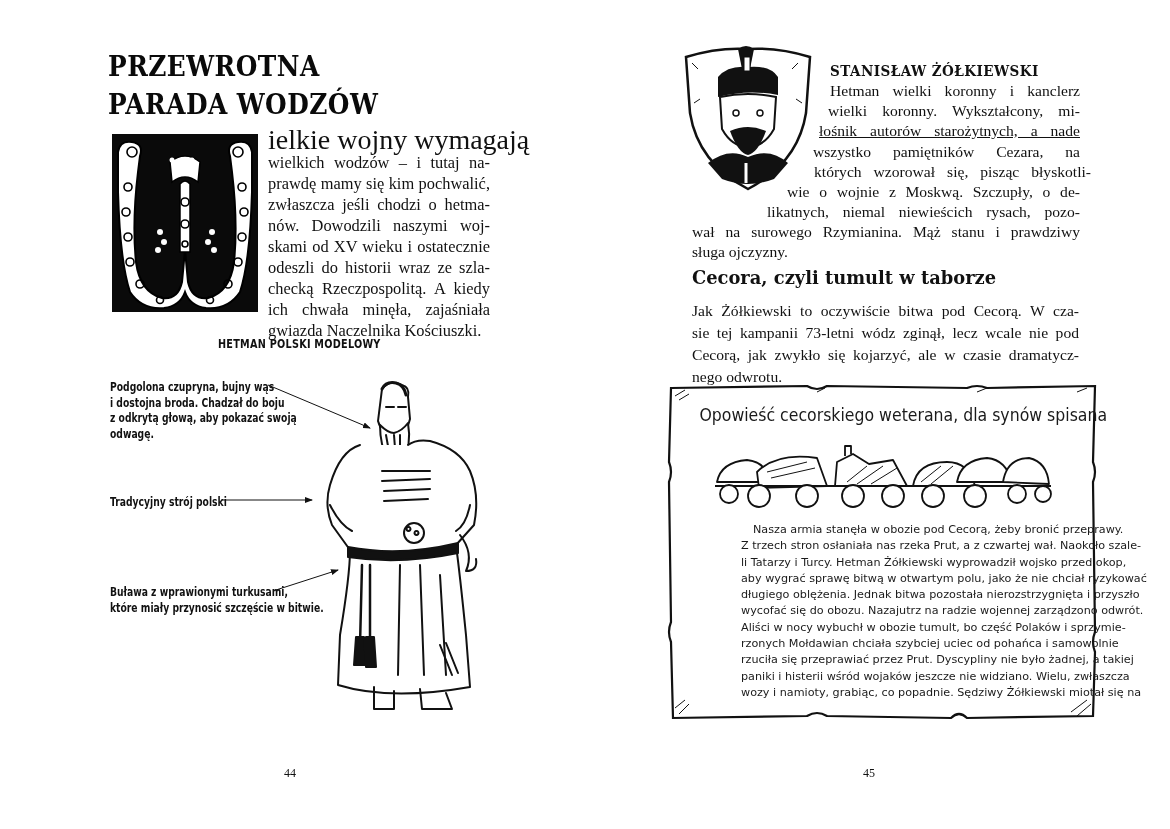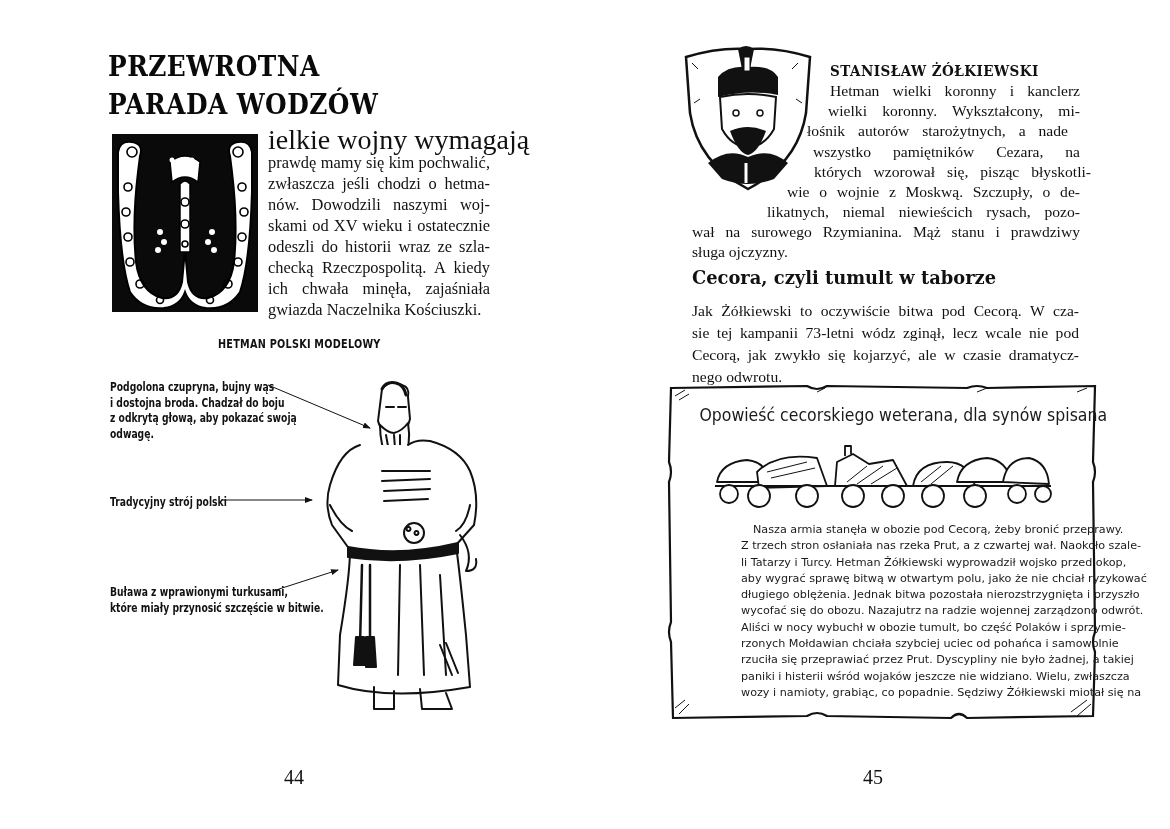--- a/index.html
+++ b/index.html
@@ -21,21 +21,21 @@
   .figure-caption { position: absolute; left: 218px; top: 336px; font-family: "DejaVu Sans Condensed", "DejaVu Sans", sans-serif; font-weight: bold; font-size: 12.5px; letter-spacing: 0.3px; transform: scaleX(0.86); transform-origin: left top; white-space: nowrap; }
 
   .annot { position: absolute; font-family: "DejaVu Sans", sans-serif; font-weight: bold; font-size: 11.5px; line-height: 15.5px; transform: scaleX(0.8); transform-origin: left top; white-space: nowrap; }
   #annot-1 { left: 110px; top: 380px; }
   #annot-2 { left: 110px; top: 495px; }
   #annot-3 { left: 110px; top: 585px; }
 
   .hetman { position: absolute; left: 290px; top: 375px; width: 240px; height: 340px; }
   .arrows { position: absolute; left: 0; top: 0; width: 585px; height: 829px; pointer-events: none; }
 
-  .page-num { position: absolute; top: 766px; font-size: 20px; }
+  .page-num { position: absolute; top: 766px; font-size: 12px; }
   #page-num-left { left: 284px; }
   #page-num-right { left: 278px; }
 
   
   .portrait { position: absolute; left: 93px; top: 43px; width: 140px; height: 150px; }
   .bio-name { position: absolute; left: 245px; top: 62px; font-family: "DejaVu Serif", serif; font-weight: bold; font-size: 15px; letter-spacing: 0.5px; transform: scaleX(0.9); transform-origin: left top; white-space: nowrap; }
   .bio { position: absolute; font-size: 15.6px; line-height: 20.3px; }
   .bio .line { display: block; white-space: nowrap; text-align: justify; text-align-last: justify; }
   .bio .line.last { text-align-last: left; }
 
@@ -93,20 +93,21 @@
         <circle cx="98" cy="110" r="3"></circle>
         <circle cx="104" cy="118" r="3"></circle>
       <circle cx="62" cy="28" r="2.5"></circle>
         <circle cx="72" cy="28" r="2.5"></circle>
         <circle cx="82" cy="28" r="2.5"></circle>
     </g>
   </svg>
 
   <div class="intro">
     <span class="line first">ielkie wojny wymagają</span>
+    <span class="line">wielkich wodzów – i tutaj na-</span>
     <span class="line">prawdę mamy się kim pochwalić,</span>
     <span class="line">zwłaszcza jeśli chodzi o hetma-</span>
     <span class="line">nów. Dowodzili naszymi woj-</span>
     <span class="line">skami od XV wieku i ostatecznie</span>
     <span class="line">odeszli do historii wraz ze szla-</span>
     <span class="line">checką Rzeczpospolitą. A kiedy</span>
     <span class="line">ich chwała minęła, zajaśniała</span>
     <span class="line last">gwiazda Naczelnika Kościuszki.</span>
   </div>
 
@@ -192,21 +193,21 @@
   </svg>
 
   <div class="bio-name">STANISŁAW ŻÓŁKIEWSKI</div>
 
   <div class="bio" style="left:245px; top:81px; width:250px;">
     <span class="line">Hetman wielki koronny i kanclerz</span>
   </div>
   <div class="bio" style="left:243px; top:101px; width:252px;">
     <span class="line">wielki koronny. Wykształcony, mi-</span>
   </div>
-  <div class="bio" style="left:222px; top:121px; width:261px;">
+  <div class="bio" style="left:234px; top:121px; width:261px;text-decoration:underline;">
     <span class="line">łośnik autorów starożytnych, a nade</span>
   </div>
   <div class="bio" style="left:228px; top:142px; width:267px;">
     <span class="line">wszystko pamiętników Cezara, na</span>
   </div>
   <div class="bio" style="left:218px; top:162px; width:277px;margin-left:11px;">
     <span class="line">których wzorował się, pisząc błyskotli-</span>
   </div>
   <div class="bio" style="left:202px; top:182px; width:293px;">
     <span class="line">wie o wojnie z Moskwą. Szczupły, o de-</span>

